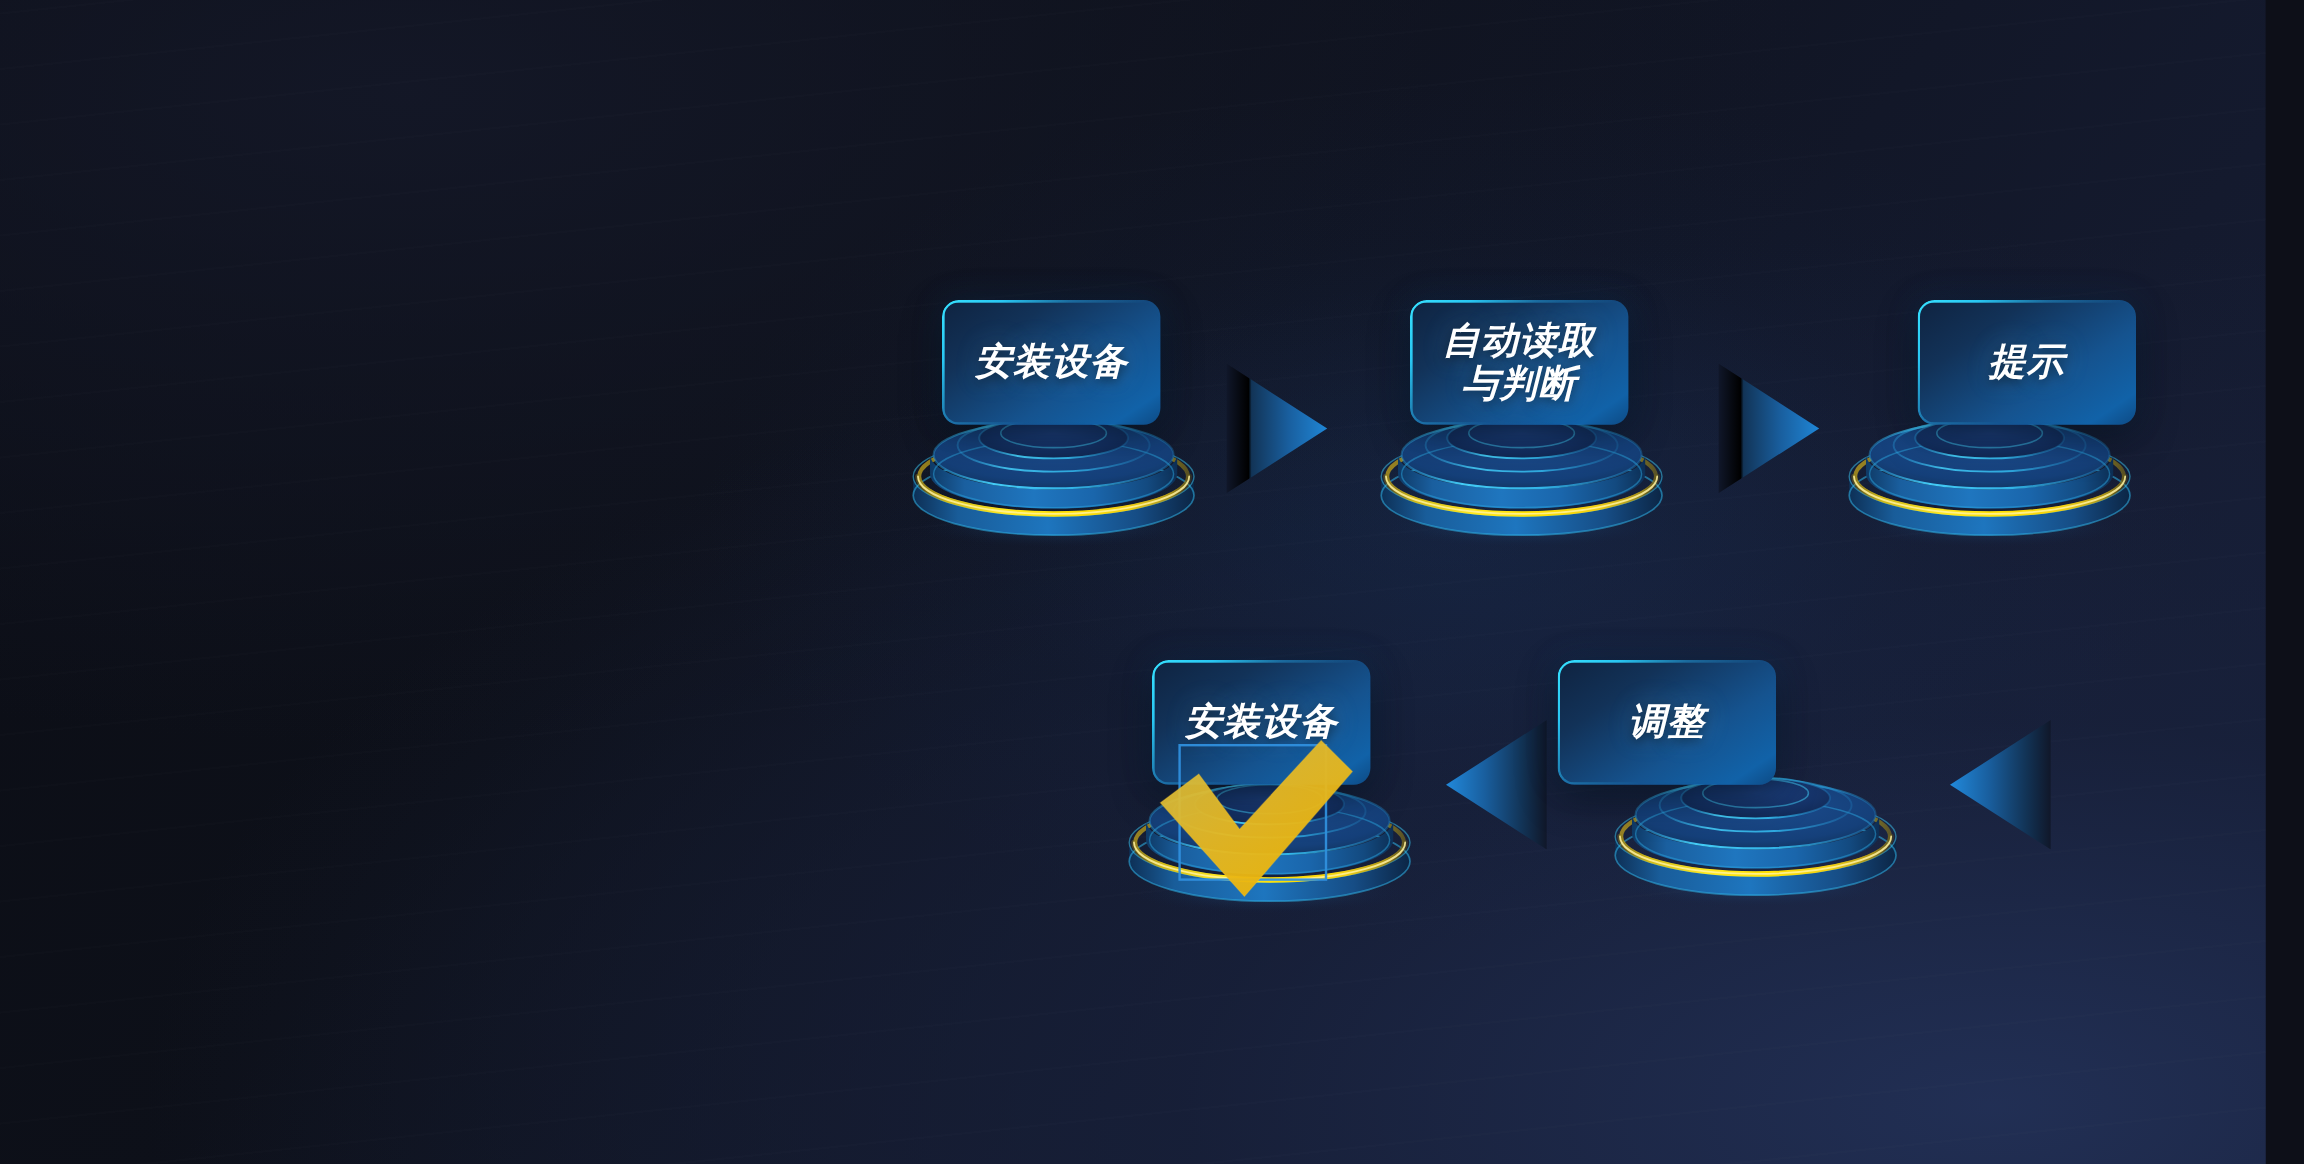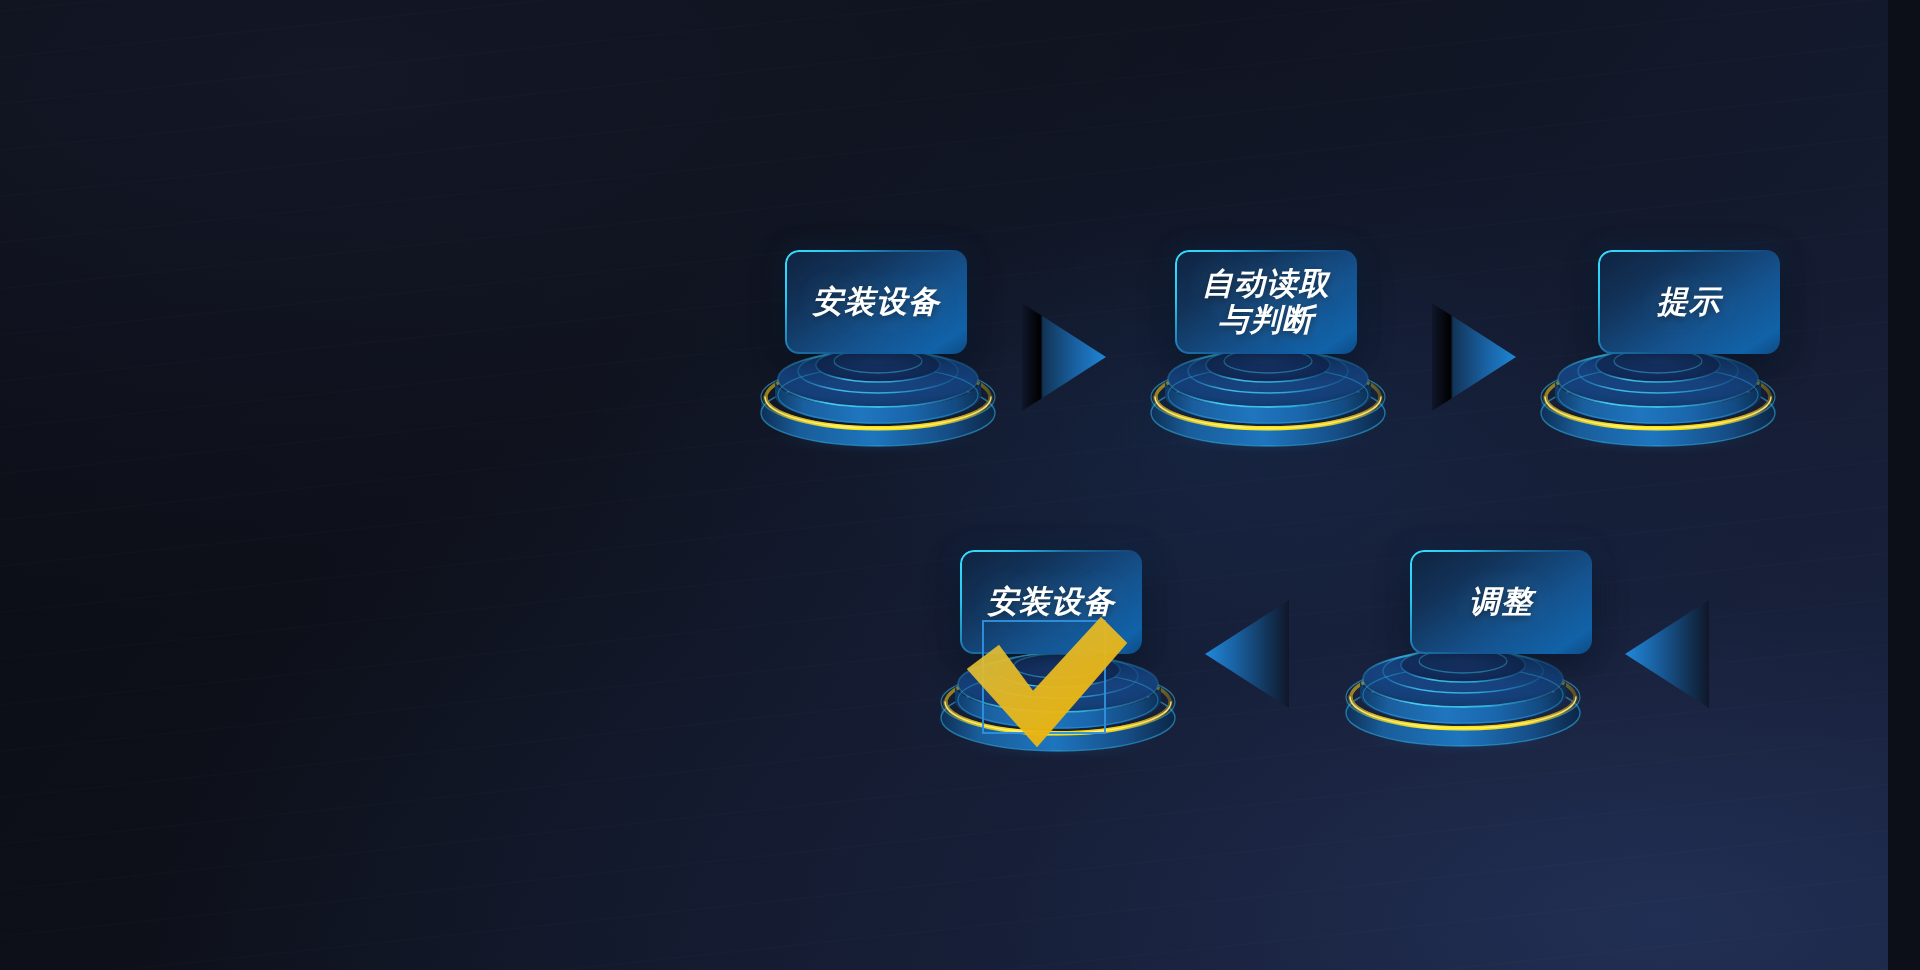--- a/index.html
+++ b/index.html
@@ -267,21 +267,21 @@
     <ellipse cx="125" cy="44" rx="100" ry="28" fill="url(#midDisc)"></ellipse>
     <ellipse cx="125" cy="44" rx="100" ry="28" fill="none" stroke="url(#cyRing)" stroke-width="1.8"></ellipse>
     <ellipse cx="125" cy="60" rx="100" ry="28" fill="none" stroke="#2aa3dd" stroke-opacity=".5" stroke-width="1.2"></ellipse>
 
     <ellipse cx="125" cy="36" rx="80" ry="22" fill="none" stroke="url(#cyRing)" stroke-width="1.6" opacity=".9"></ellipse>
     <ellipse cx="125" cy="30" rx="62" ry="17" fill="url(#topDisc)"></ellipse>
     <ellipse cx="125" cy="30" rx="62" ry="17" fill="none" stroke="url(#cyRing)" stroke-width="1.6"></ellipse>
     <ellipse cx="125" cy="26" rx="44" ry="12" fill="none" stroke="#3fc6f2" stroke-opacity=".55" stroke-width="1.3"></ellipse>
   </svg>
         </div>
-        <div class="card" style="left: 1410px; top: 550px; width: 182px; height: 104px;">
+        <div class="card" style="left: 1298px; top: 550px; width: 182px; height: 104px;">
           <div class="card-label">调整</div>
         </div>
       </div>
       <div class="node" style="left: 0px; top: 0px; width: 0px; height: 0px;">
         <div class="podium" style="left: 933px; top: 640px;">
   <svg width="250" height="120" viewBox="0 0 250 120">
     <ellipse cx="125" cy="104" rx="112" ry="17" fill="url(#floorSh)"></ellipse>
 
     <path d="M8,62 A117,33 0 0,0 242,62 L242,78 A117,33 0 0,1 8,78 Z" fill="url(#cylSide2)" opacity=".95"></path>
     <ellipse cx="125" cy="78" rx="117" ry="33" fill="none" stroke="#2fb4ea" stroke-opacity=".55" stroke-width="1.4"></ellipse>

